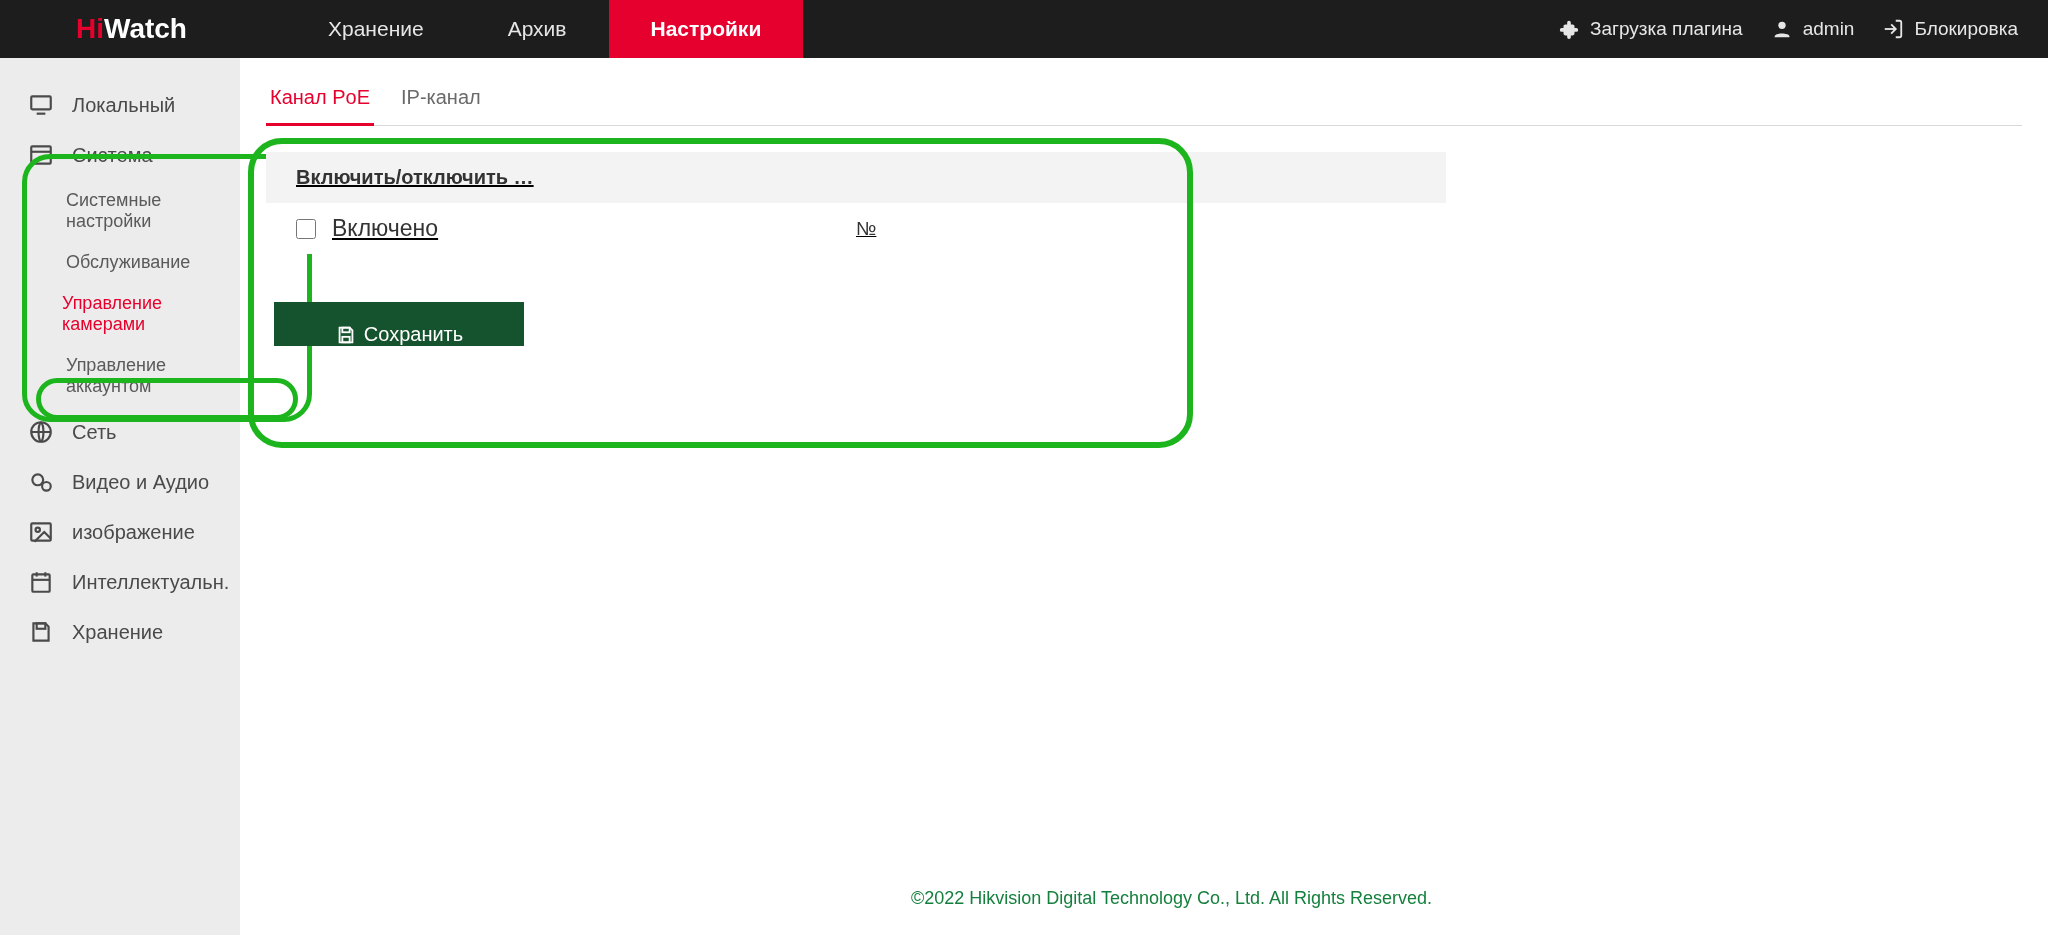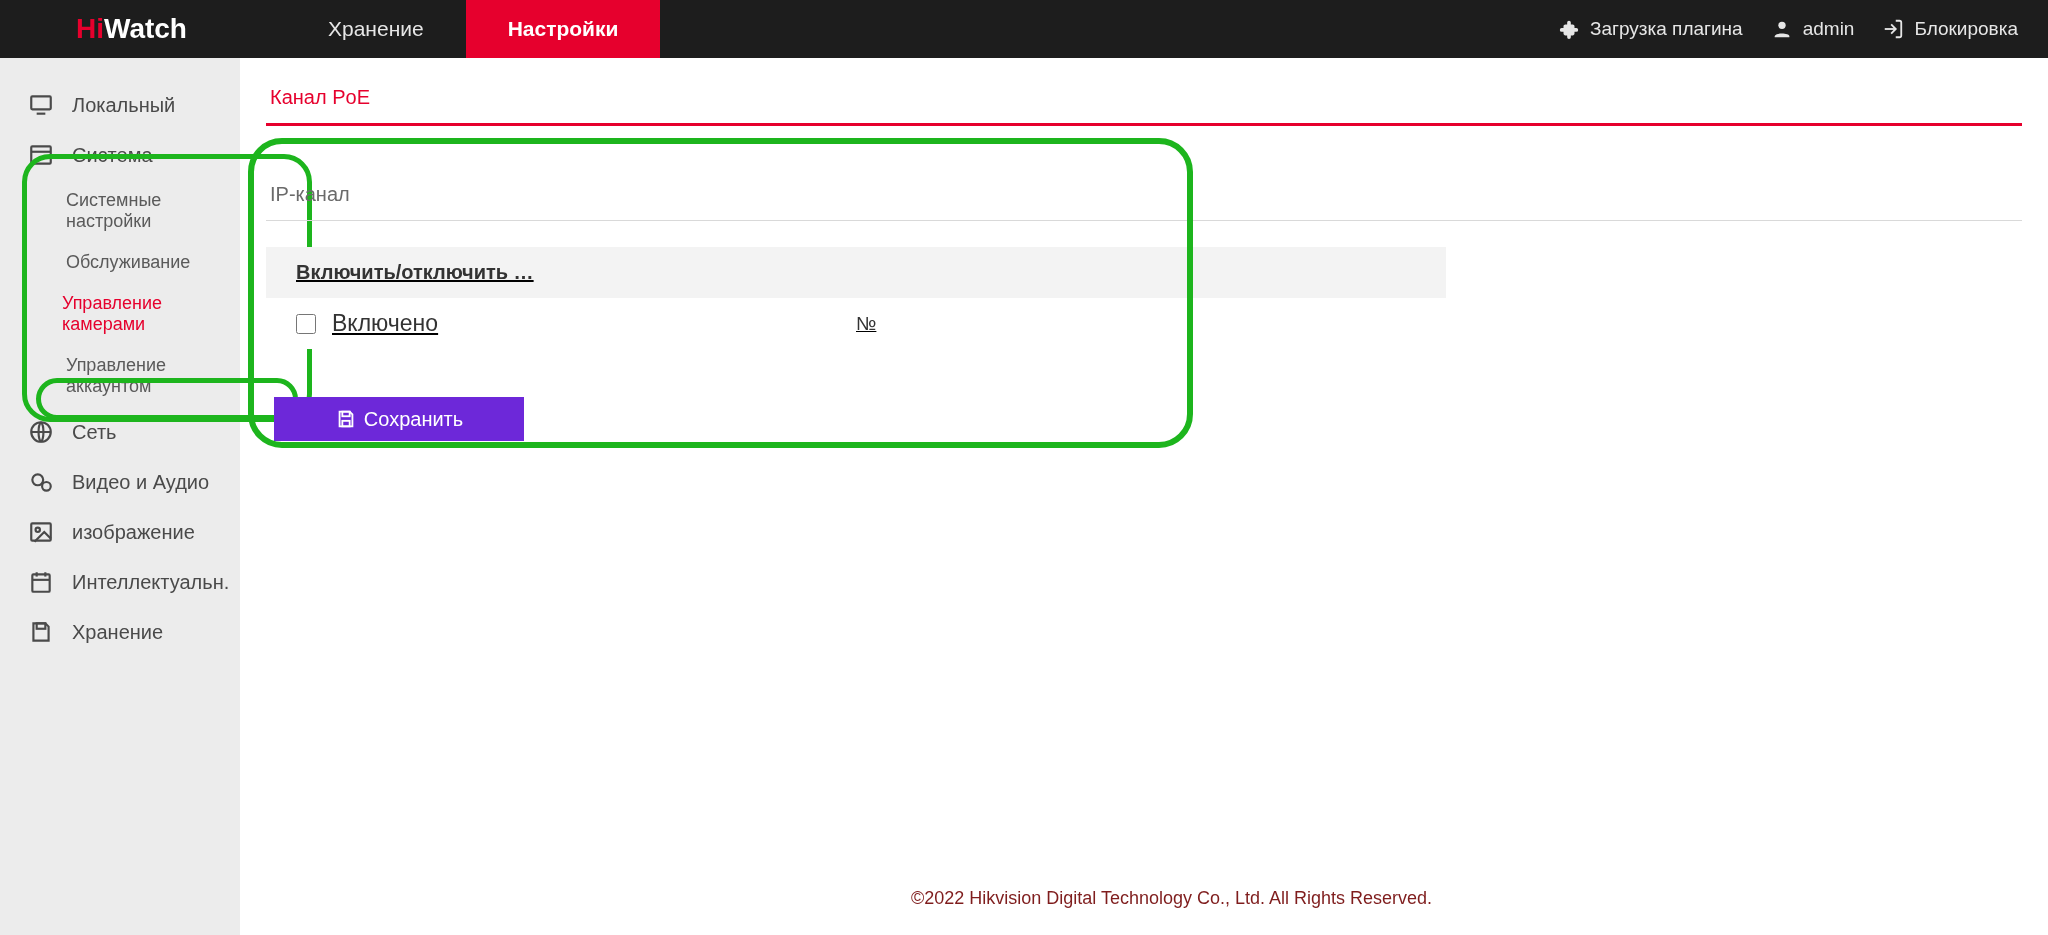--- a/index.html
+++ b/index.html
@@ -19,45 +19,46 @@
   .body { display:flex; height:calc(935px - 58px); }
   .sidebar { width:240px; background:#ececec; padding-top:22px; position:relative;}
   .sidebar .cat { display:flex; align-items:center; gap:18px; padding:12px 0 12px 28px; font-size:20px; color:#4a4a4a; cursor:pointer; }
   .sidebar .cat svg { flex:0 0 26px; }
   .sidebar .sub { padding:10px 0 10px 66px; font-size:18px; color:#5a5a5a; cursor:pointer; }
   .sidebar .sub.active { color:#e6002d; border-left:4px solid #e6002d; margin-left:-4px; padding-left:62px; font-weight:500;}
   .hl1 { position:absolute; left:22px; top:96px; width:290px; height:268px; border:5px solid #1db51d; border-radius:28px; pointer-events:none;}
   .hl1b { position:absolute; left:36px; top:320px; width:262px; height:42px; border:5px solid #1db51d; border-radius:22px; pointer-events:none;}
   
   .main { flex:1; padding:0 26px; position:relative;}
-  .tabs { display:flex; gap:40px; border-bottom:1px solid #d9d9d9; margin-top:10px;flex-direction:column; }
+  .tabs { display:flex; gap:23px; border-bottom:1px solid #d9d9d9; margin-top:10px; }
   .tabs .tab { padding:18px 4px 14px 4px; font-size:20px; color:#6a6a6a; cursor:pointer;}
   .tabs .tab.active { color:#e6002d; border-bottom:3px solid #e6002d; margin-bottom:-1px;}
   .panel { margin-top:26px; width:1180px;text-decoration:underline; }
   .panel .hrow { background:#f3f3f3; padding:14px 30px; font-weight:600; font-size:20px; color:#333; display:flex;}
   .panel .row { background:#fff; padding:10px 30px; display:flex; align-items:center;}
   .panel .row.alt { background:#f6f6f6; }
   .panel .cell-chk { width:560px; display:flex; align-items:center; gap:16px;}
   .panel .cell-no { width:200px; font-size:19px; color:#333;}
   .panel input[type=checkbox]{ width:20px; height:20px; accent-color:#1677ff; cursor:pointer;}
   .panel .colhead-row { background:#fff; padding:12px 30px; display:flex; align-items:center;}
   .panel .colhead-row .lbl { font-size:23px; color:#333;}
-  .savebtn { margin-top:48px; margin-left:8px; width:250px; height:44px; background:#6d28d9; color:#fff; border:none; font-size:20px; display:flex; align-items:center; justify-content:center; gap:7px; cursor:pointer;}
+  .savebtn { margin-top:48px; margin-left:8px; width:250px; height:44px; background:#14532d; color:#fff; border:none; font-size:20px; display:flex; align-items:flex-end; justify-content:center; gap:7px; cursor:pointer;}
   .hl2 { position:absolute; left:8px; top:80px; width:945px; height:310px; border:6px solid #1db51d; border-radius:34px; pointer-events:none;}
-  .footer { position:absolute; bottom:26px; left:7px; right:0; text-align:center; font-size:18px; color:#7f1d1d;padding-left:48px;}
+  .footer { position:absolute; bottom:26px; left:7px; right:0; text-align:center; font-size:18px; color:#15803d;padding-left:48px;}
 </style>
 </head>
 <body>
 
 <div class="topbar">
   <div class="logo">
     <span class="hi">Hi</span><span class="watch">Watch</span>
   </div>
   <div class="topnav">
     <div class="item">Хранение</div>
+    <div class="item">Архив</div>
     <div class="item active">Настройки</div>
   </div>
   <div class="topright">
     <div class="group">
       <span class="icon">
         <svg viewBox="0 0 24 24" fill="#e6e6e6">
             <path d="M20 11h-2V9c0-1.1-.9-2-2-2h-2V5a2 2 0 10-4 0v2H8c-1.1 0-2 .9-2 2v2H4a2 2 0 100 4h2v2c0 1.1.9 2 2 2h2v2a2 2 0 104 0v-2h2c1.1 0 2-.9 2-2v-2h2a2 2 0 100-4z"></path>
           </svg>
       </span>
       <span>Загрузка плагина</span>

